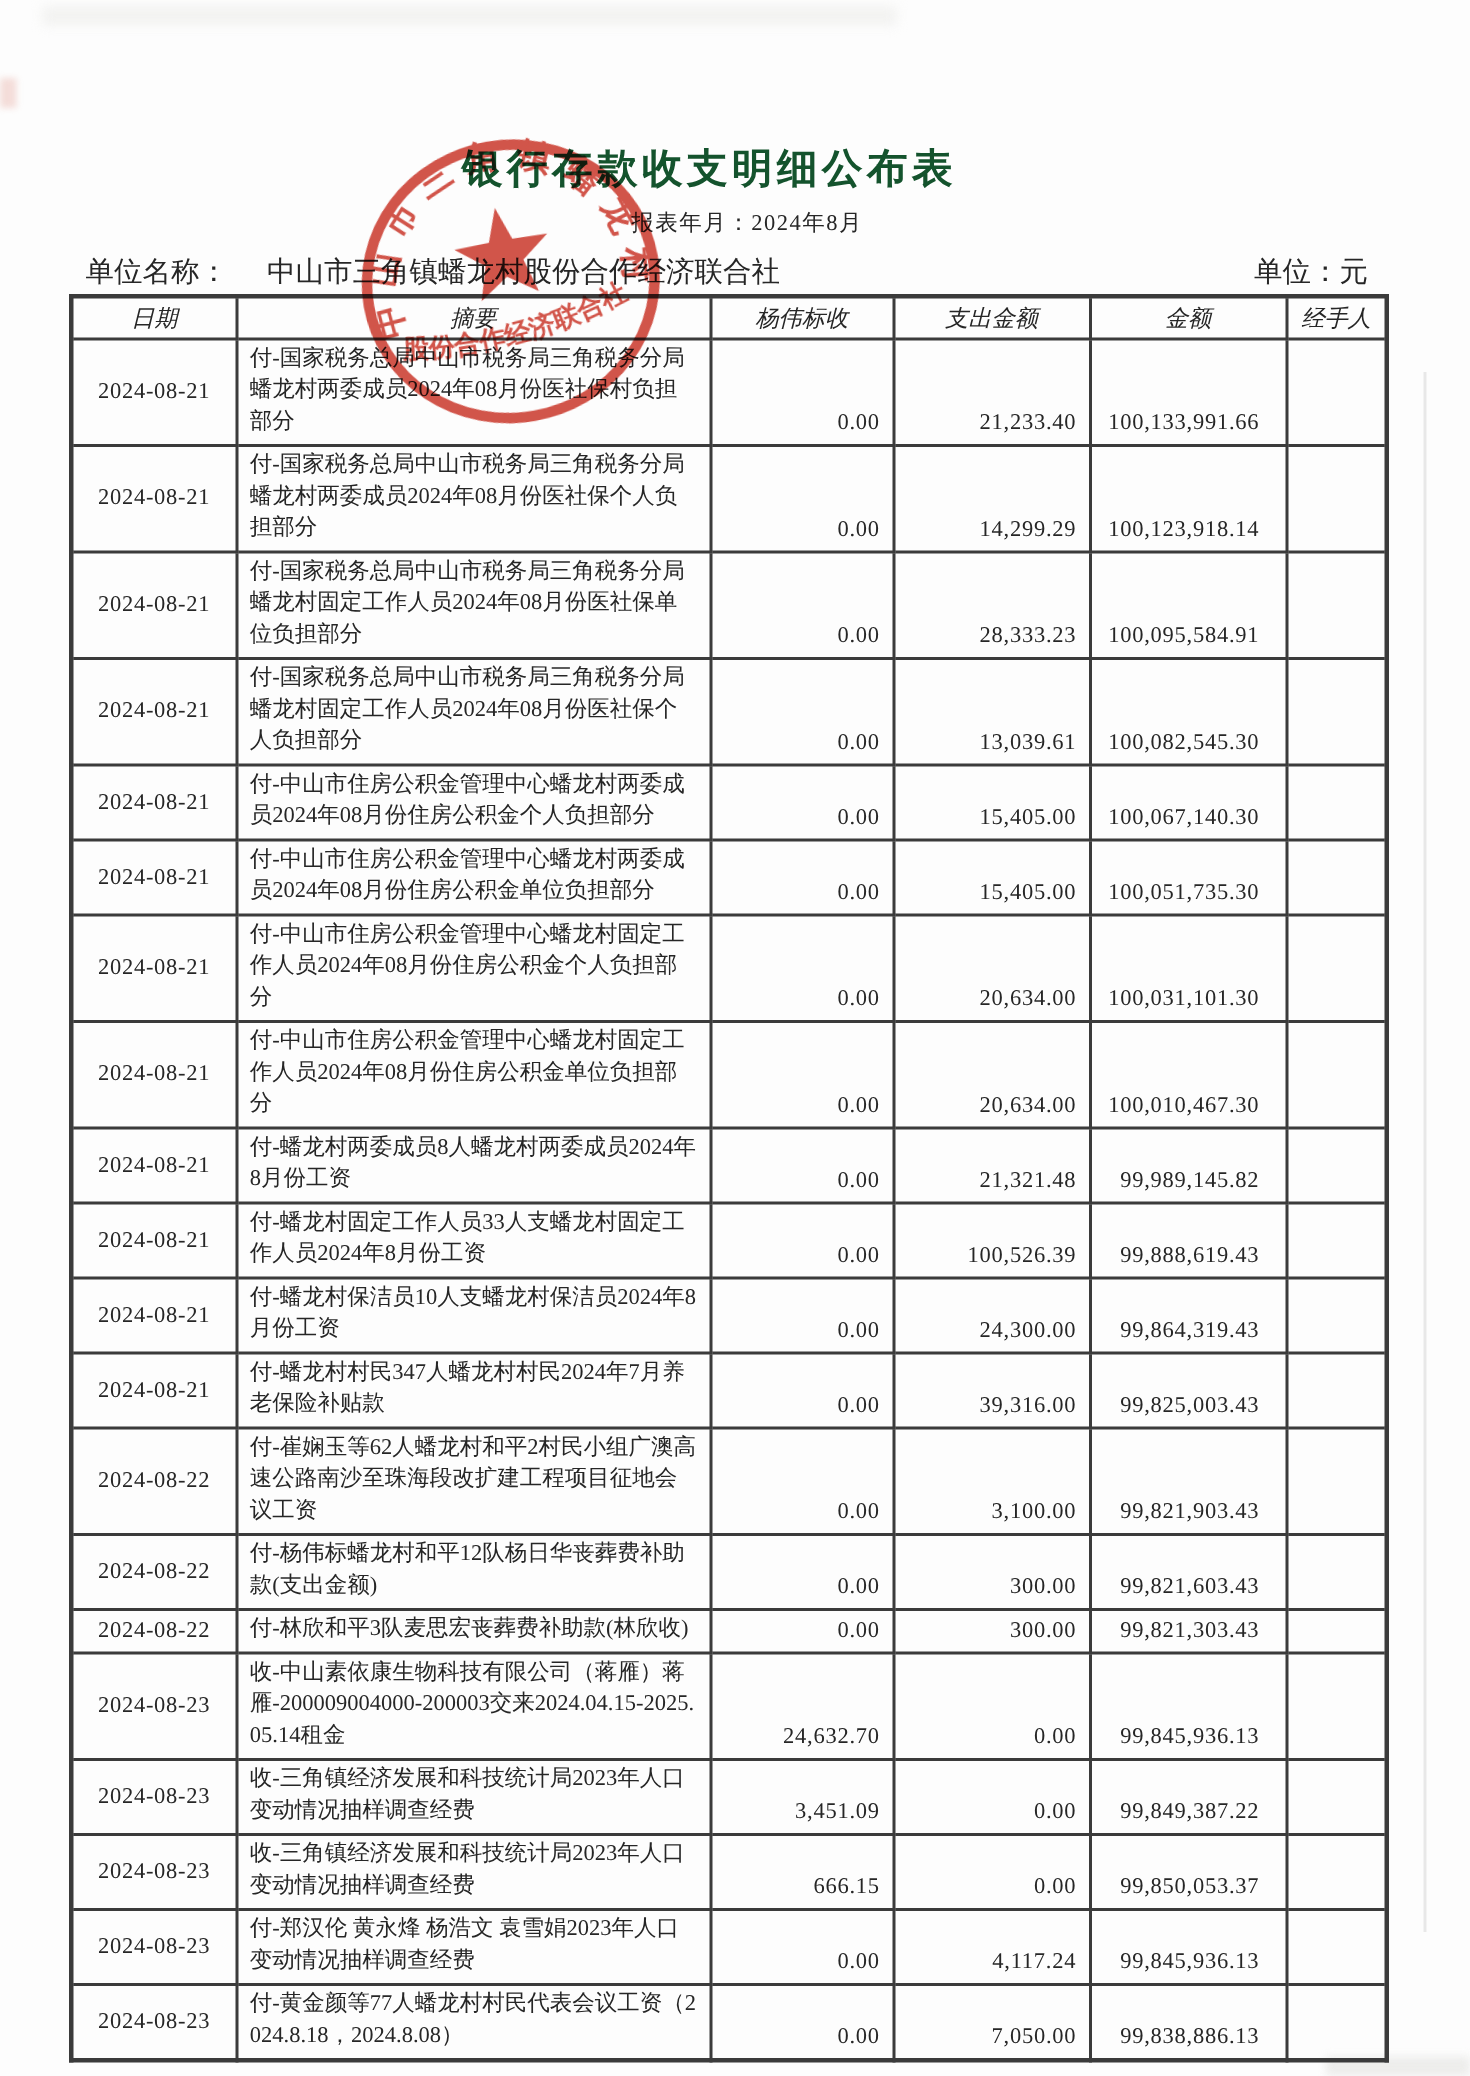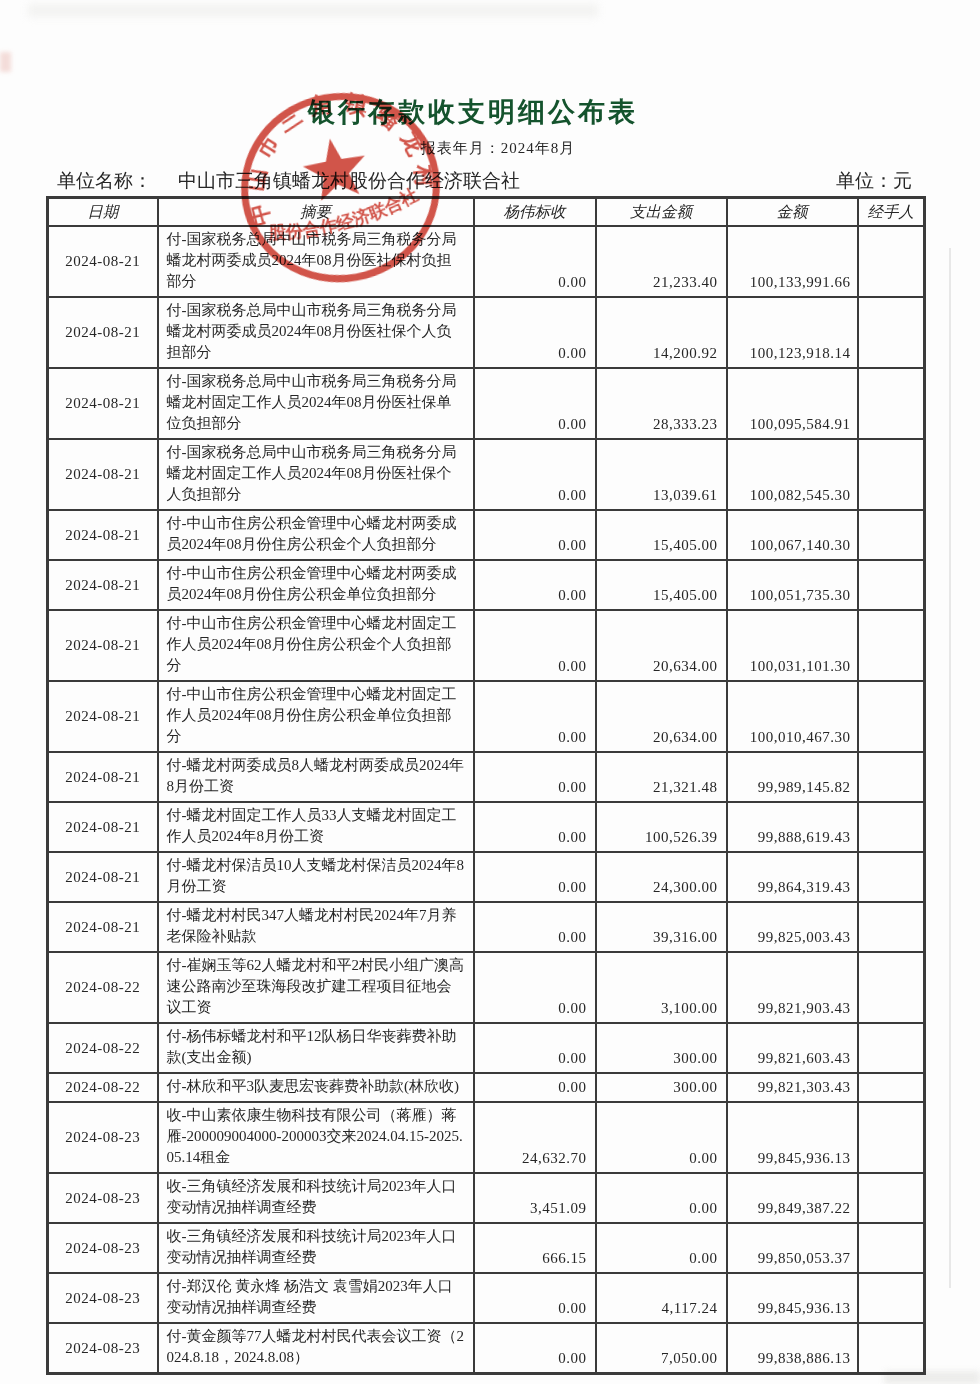--- a/index.html
+++ b/index.html
@@ -44,21 +44,21 @@
   table.ledger th{
     height:24px;font-weight:normal;font-size:15.5px;
     text-align:center;vertical-align:middle;padding:1px 2px;font-style:italic;
   }
   td.c-date{text-align:center;vertical-align:middle;letter-spacing:.5px;}
   td.c-summary{
     vertical-align:top;text-align:left;
     padding:2px 7px 4px 8px;line-height:21px;word-break:break-all;border-radius:29px;
   }
   td.c-num{vertical-align:bottom;text-align:right;padding:2px 8px 5px 2px;letter-spacing:.5px;}
-  td.c-balance{padding-right:6px;}
+  td.c-balance{padding-right:17px;}
   td.c-handler{vertical-align:middle;}
   table.ledger tr{min-height:32px;}
 
   
   .seal{
     position:absolute;left:228px;top:76px;width:232px;height:228px;
     transform:rotate(-10deg);
     mix-blend-mode:multiply;
     opacity:.85;
     filter:blur(.4px);
@@ -111,21 +111,21 @@
       <td class="c-num">0.00</td>
       <td class="c-num">21,233.40</td>
       <td class="c-num c-balance">100,133,991.66</td>
       <td class="c-handler"></td>
     </tr>
 
     <tr>
       <td class="c-date">2024-08-21</td>
       <td class="c-summary">付-国家税务总局中山市税务局三角税务分局蟠龙村两委成员2024年08月份医社保个人负担部分</td>
       <td class="c-num">0.00</td>
-      <td class="c-num">14,200.92</td>
+      <td class="c-num">14,299.29</td>
       <td class="c-num c-balance">100,123,918.14</td>
       <td class="c-handler"></td>
     </tr>
 
     <tr>
       <td class="c-date">2024-08-21</td>
       <td class="c-summary">付-国家税务总局中山市税务局三角税务分局蟠龙村固定工作人员2024年08月份医社保单位负担部分</td>
       <td class="c-num">0.00</td>
       <td class="c-num">28,333.23</td>
       <td class="c-num c-balance">100,095,584.91</td>

